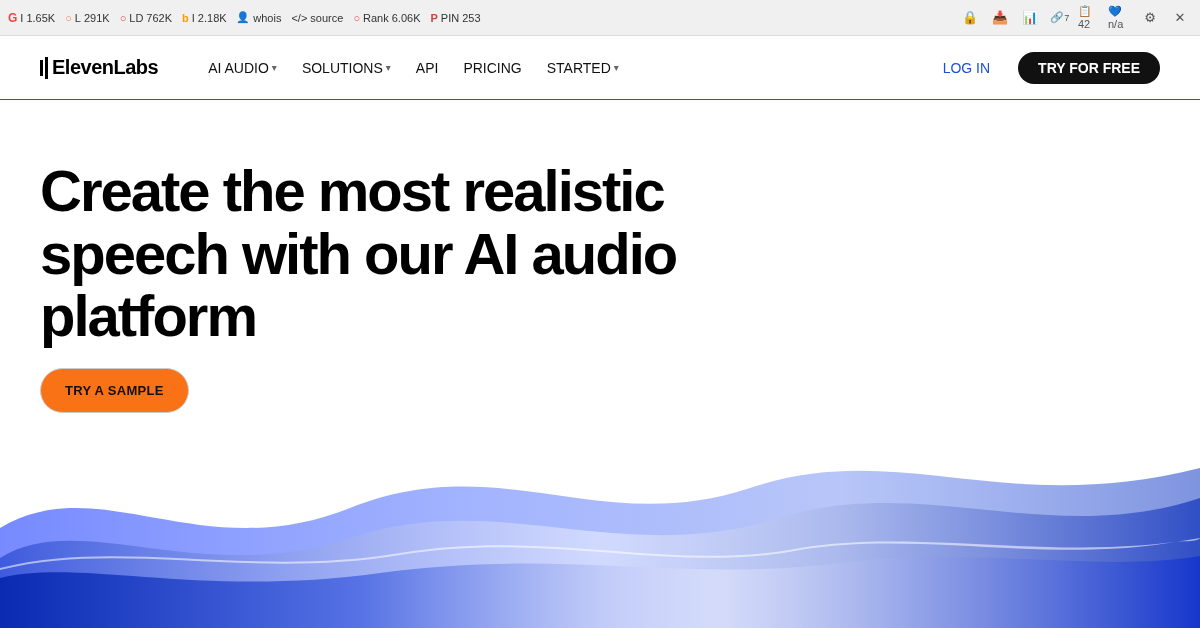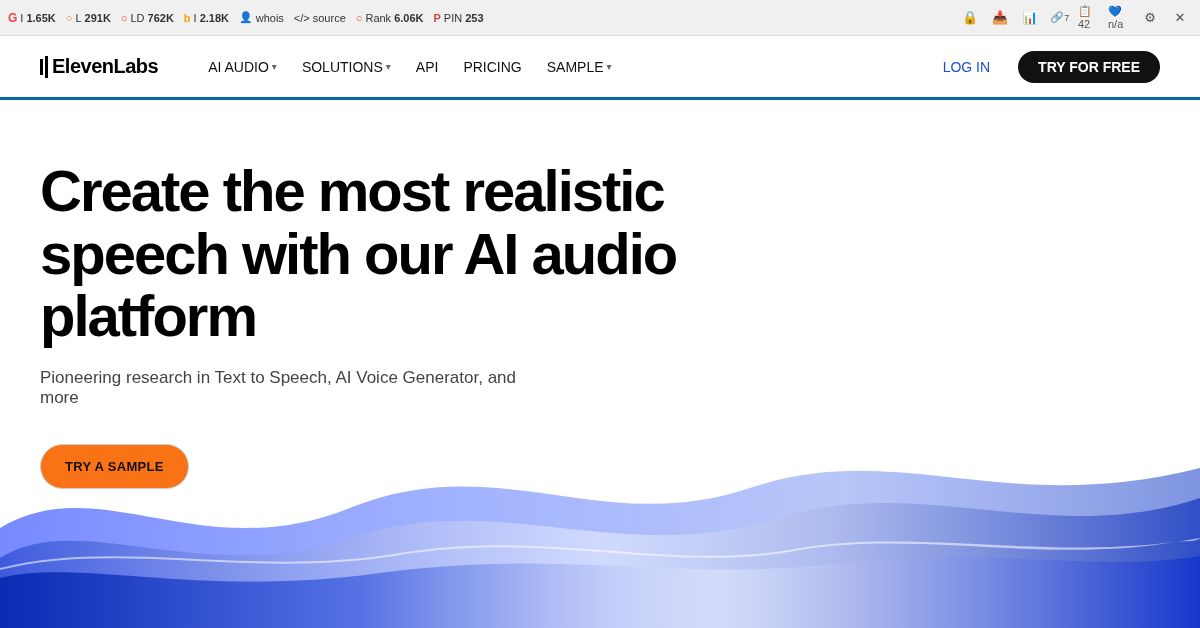--- a/index.html
+++ b/index.html
@@ -35,21 +35,21 @@
     .toolbar-right {
       display: flex; align-items: center; gap: 6px;
     }
 
     
     .navbar {
       height: 64px;
       display: flex;
       align-items: center;
       padding: 0 40px;
-      border-bottom: 3px solid #0369a1;
+      border-bottom: 1px solid #0369a1;
       background: #fff;
     }
     .logo {
       font-size: 20px;
       font-weight: 700;
       letter-spacing: -0.5px;
       color: #000;
       display: flex;
       align-items: center;
       gap: 2px;
@@ -132,21 +132,21 @@
 
     
     .wave-container {
       position: absolute;
       bottom: 0; left: 0; right: 0;
       height: 220px;
       overflow: hidden;
     }
 
     
-    .stat-bold { font-weight: 700; }
+    .stat-bold { font-weight: 400; }
   </style>
 </head>
 <body>
 
 <div class="browser-toolbar">
   <div class="toolbar-item">
     <span style="color:#e44;font-weight:700;font-size:12px;">G</span>
     <span> I</span>
     <span class="stat-bold">1.65K</span>
   </div>
@@ -213,33 +213,32 @@
       <span>SOLUTIONS</span>
       <span class="nav-chevron">▾</span>
     </div>
     <div class="nav-item">
       <span>API</span>
     </div>
     <div class="nav-item">
       <span>PRICING</span>
     </div>
     <div class="nav-item">
-      <span>SAMPLE</span>
+      <span>STARTED</span>
       <span class="nav-chevron">▾</span>
     </div>
   </div>
   <div class="nav-right">
     <button class="btn-login">LOG IN</button>
     <button class="btn-try">TRY FOR FREE</button>
   </div>
 </nav>
 
 <section class="hero">
   <h1 class="hero-title">Create the most realistic speech with our AI audio platform</h1>
-  <p class="hero-subtitle">Pioneering research in Text to Speech, AI Voice Generator, and more</p>
   <div class="hero-buttons">
     <button class="btn-try-sample">TRY A SAMPLE</button>
   </div>
 
   <div class="wave-container">
     <svg viewBox="0 0 1200 220" preserveAspectRatio="none" width="1200" height="220" xmlns="http://www.w3.org/2000/svg">
       <defs>
         <linearGradient id="waveGrad1" x1="0%" y1="0%" x2="100%" y2="0%">
           <stop offset="0%" style="stop-color:#1a3aff;stop-opacity:0.85"></stop>
           <stop offset="40%" style="stop-color:#4466ff;stop-opacity:0.7"></stop>

